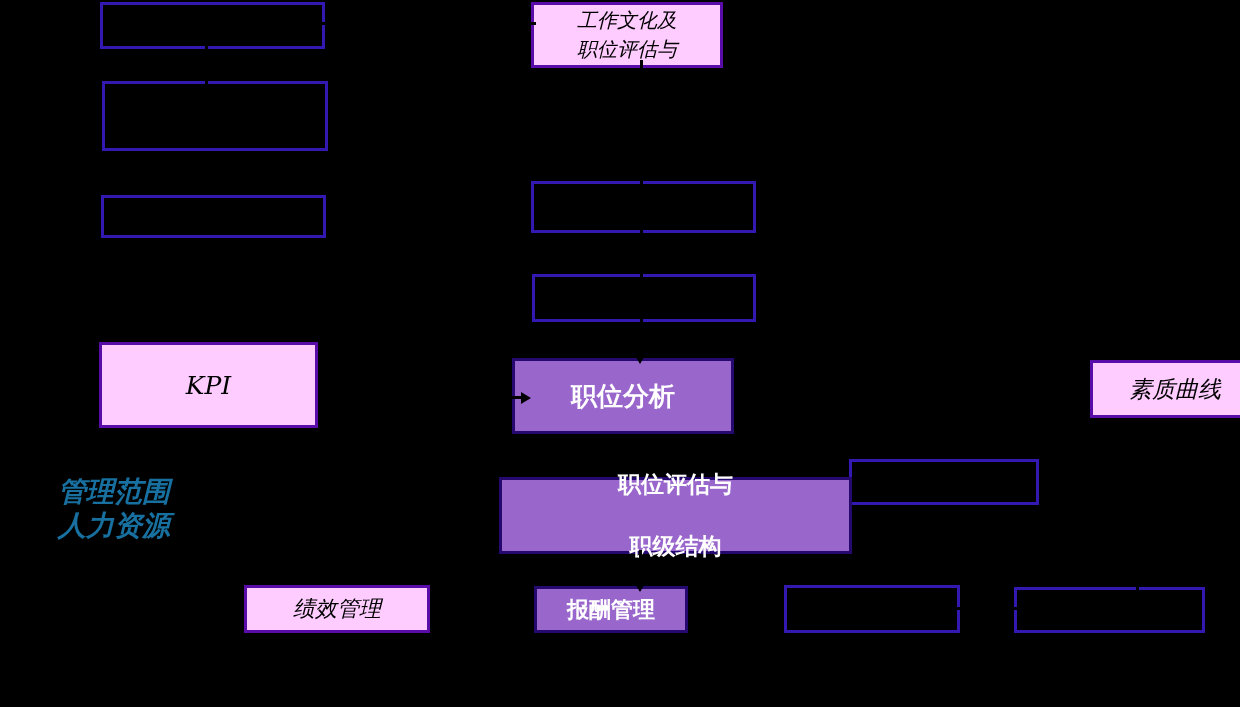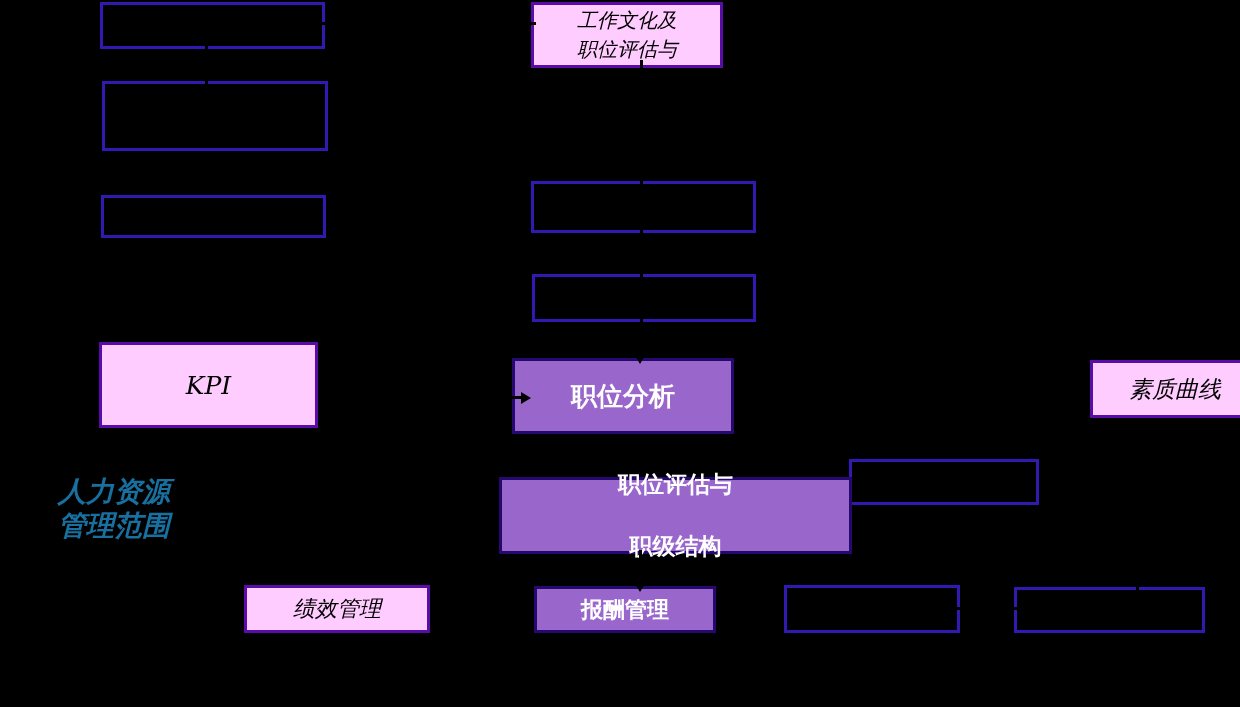--- a/index.html
+++ b/index.html
@@ -60,27 +60,27 @@
 
   <div class="box purplebox" style="left:512px;top:358px;width:222px;height:76px;font-size:26px;">
     <span>职位分析</span>
   </div>
 
   <div class="box purplebox" style="left:499px;top:477px;width:353px;height:77px;font-size:23px;line-height:33px;gap:29px;">
     <span>职位评估与</span>
     <span>职级结构</span>
   </div>
 
-  <div class="box purplebox" style="left:534px;top:586px;width:182px;height:47px;font-size:22px;">
+  <div class="box purplebox" style="left:534px;top:586px;width:154px;height:47px;font-size:22px;">
     <span>报酬管理</span>
   </div>
 
   <div class="scope" style="left:58px;top:475px;">
+    <div>管理范围</div>
     <div>人力资源</div>
-    <div>管理范围</div>
   </div>
 
   <div class="conn v" style="left:205px;top:40px;height:48px;"></div>
   <div class="conn h" style="left:320px;top:22px;width:216px;"></div>
   <div class="conn v" style="left:640px;top:60px;height:126px;"></div>
   <div class="conn v" style="left:640px;top:228px;height:51px;"></div>
   <div class="conn v" style="left:640px;top:317px;height:41px;"></div>
   <div class="conn v" style="left:639px;top:550px;height:36px;"></div>
   <div class="conn h" style="left:322px;top:396px;width:204px;"></div>
   <div class="conn h" style="left:755px;top:389px;width:273px;"></div>

